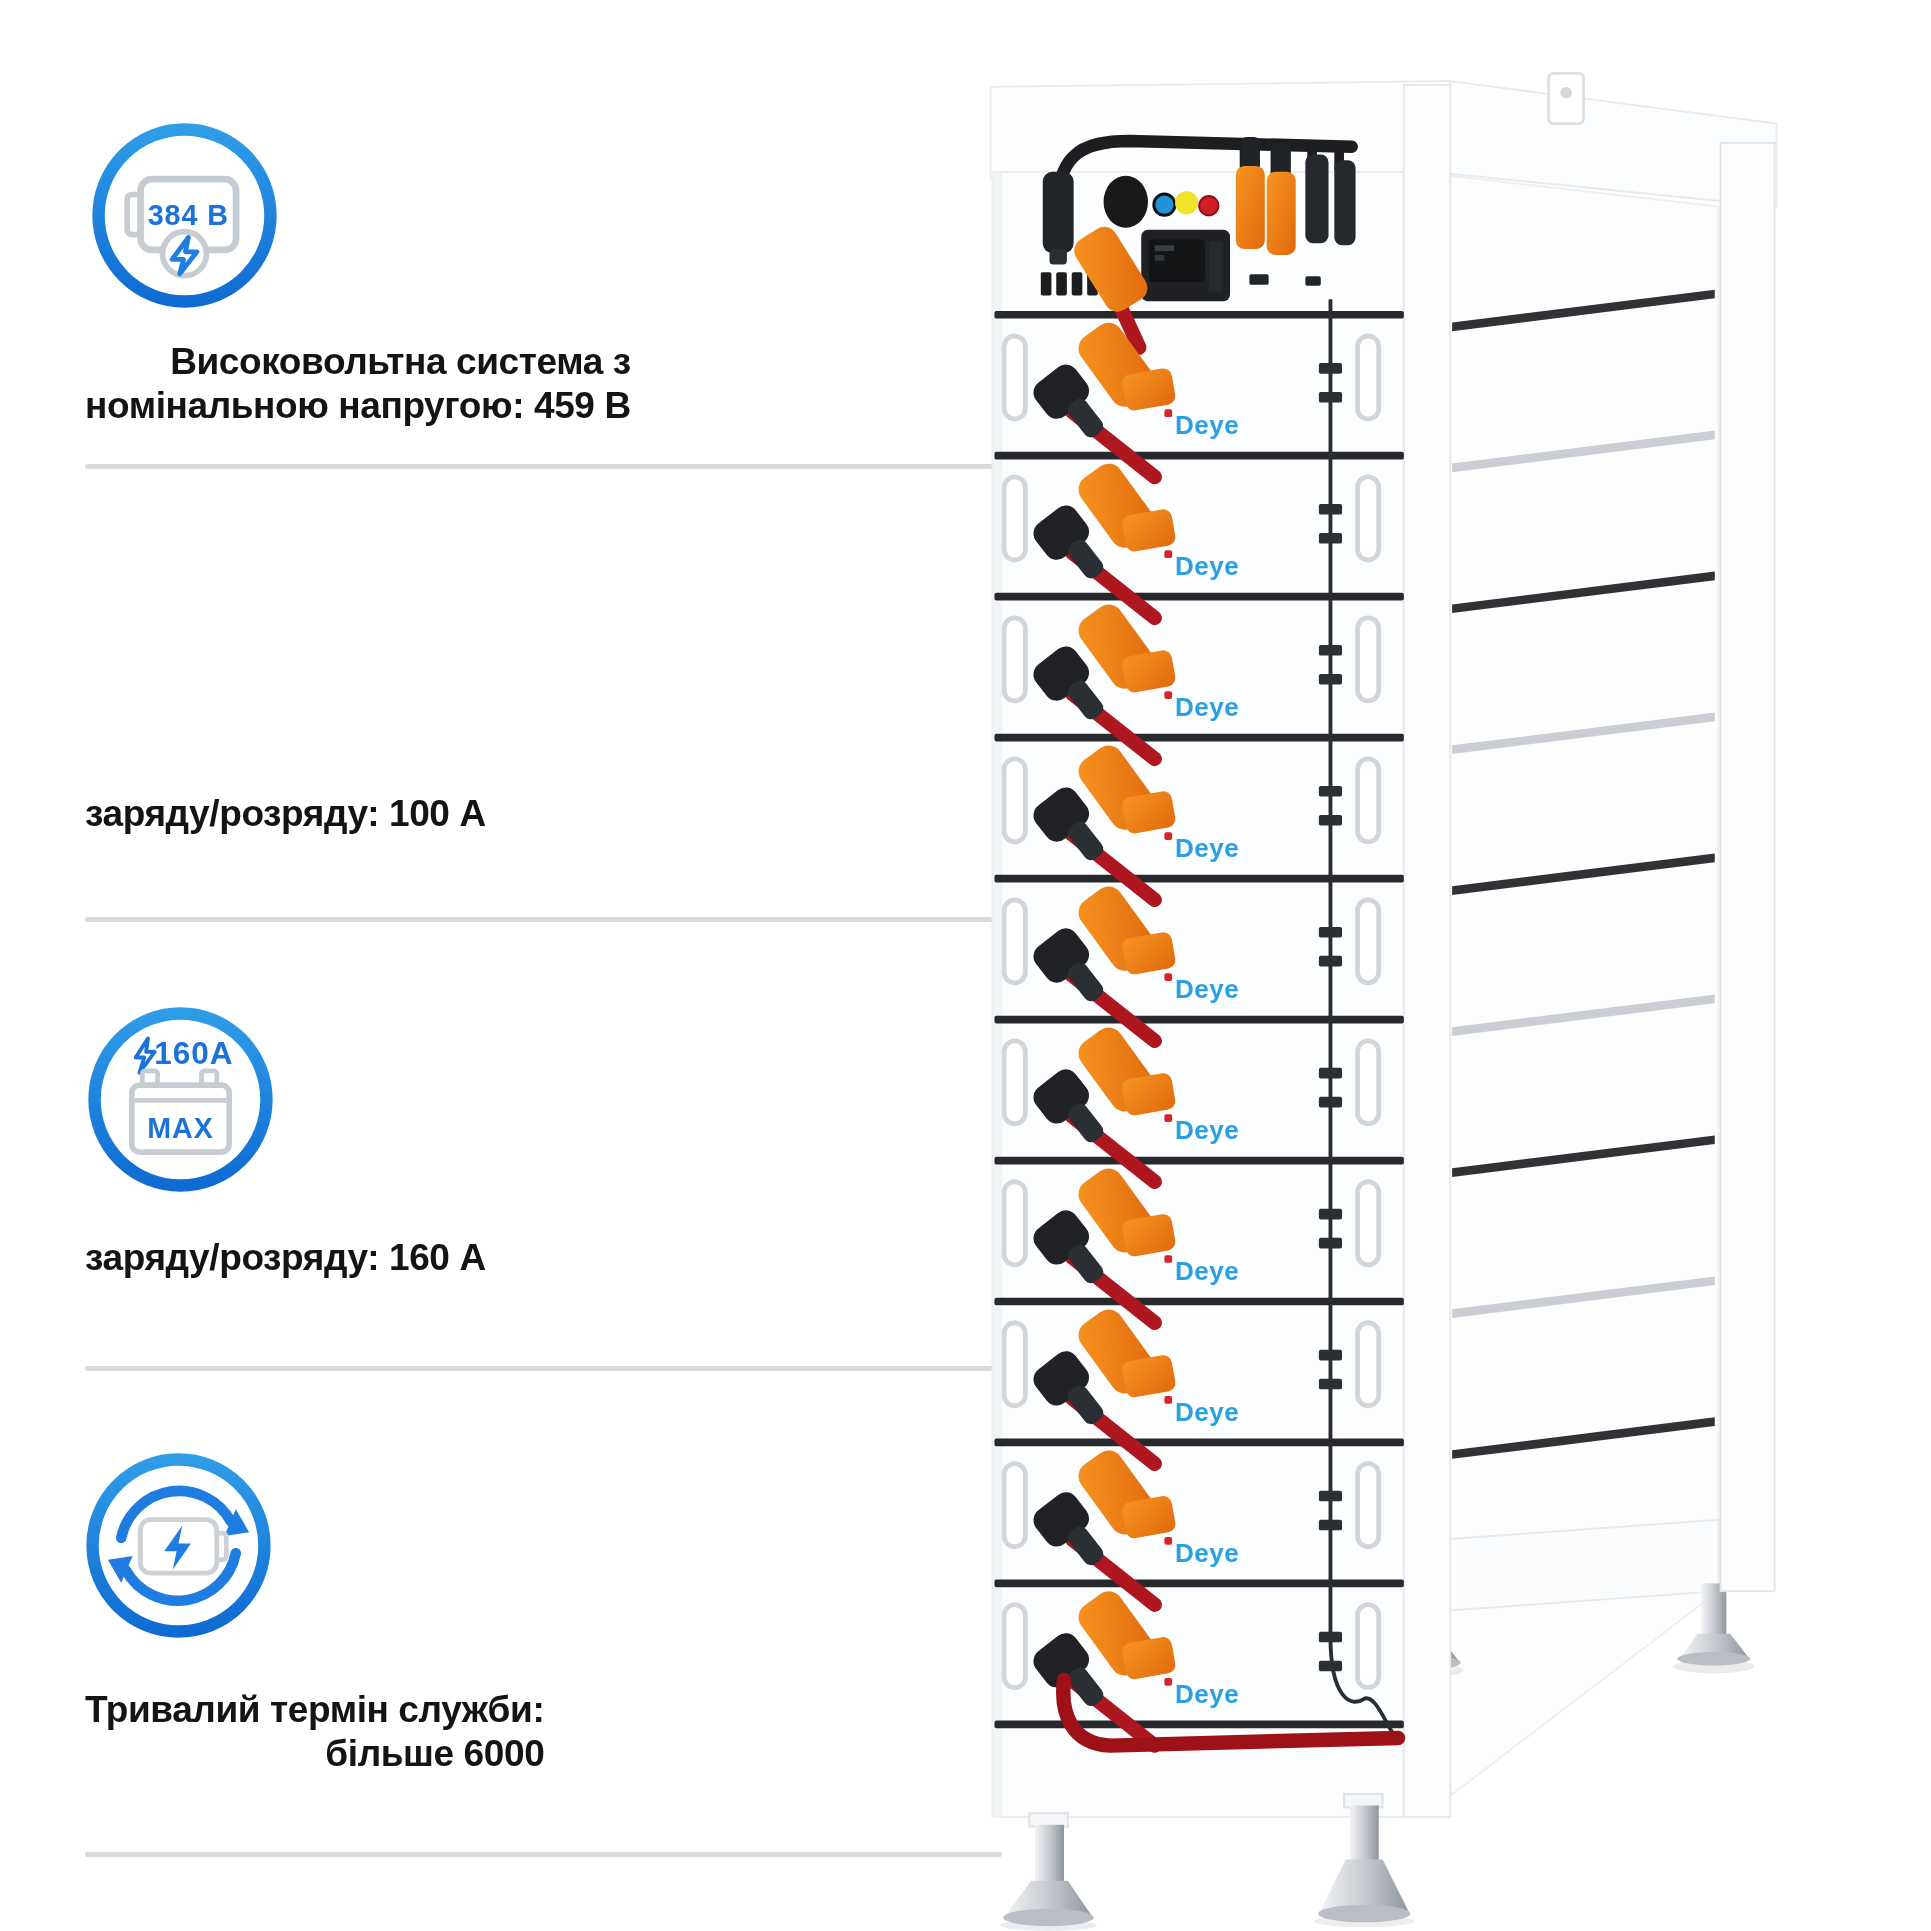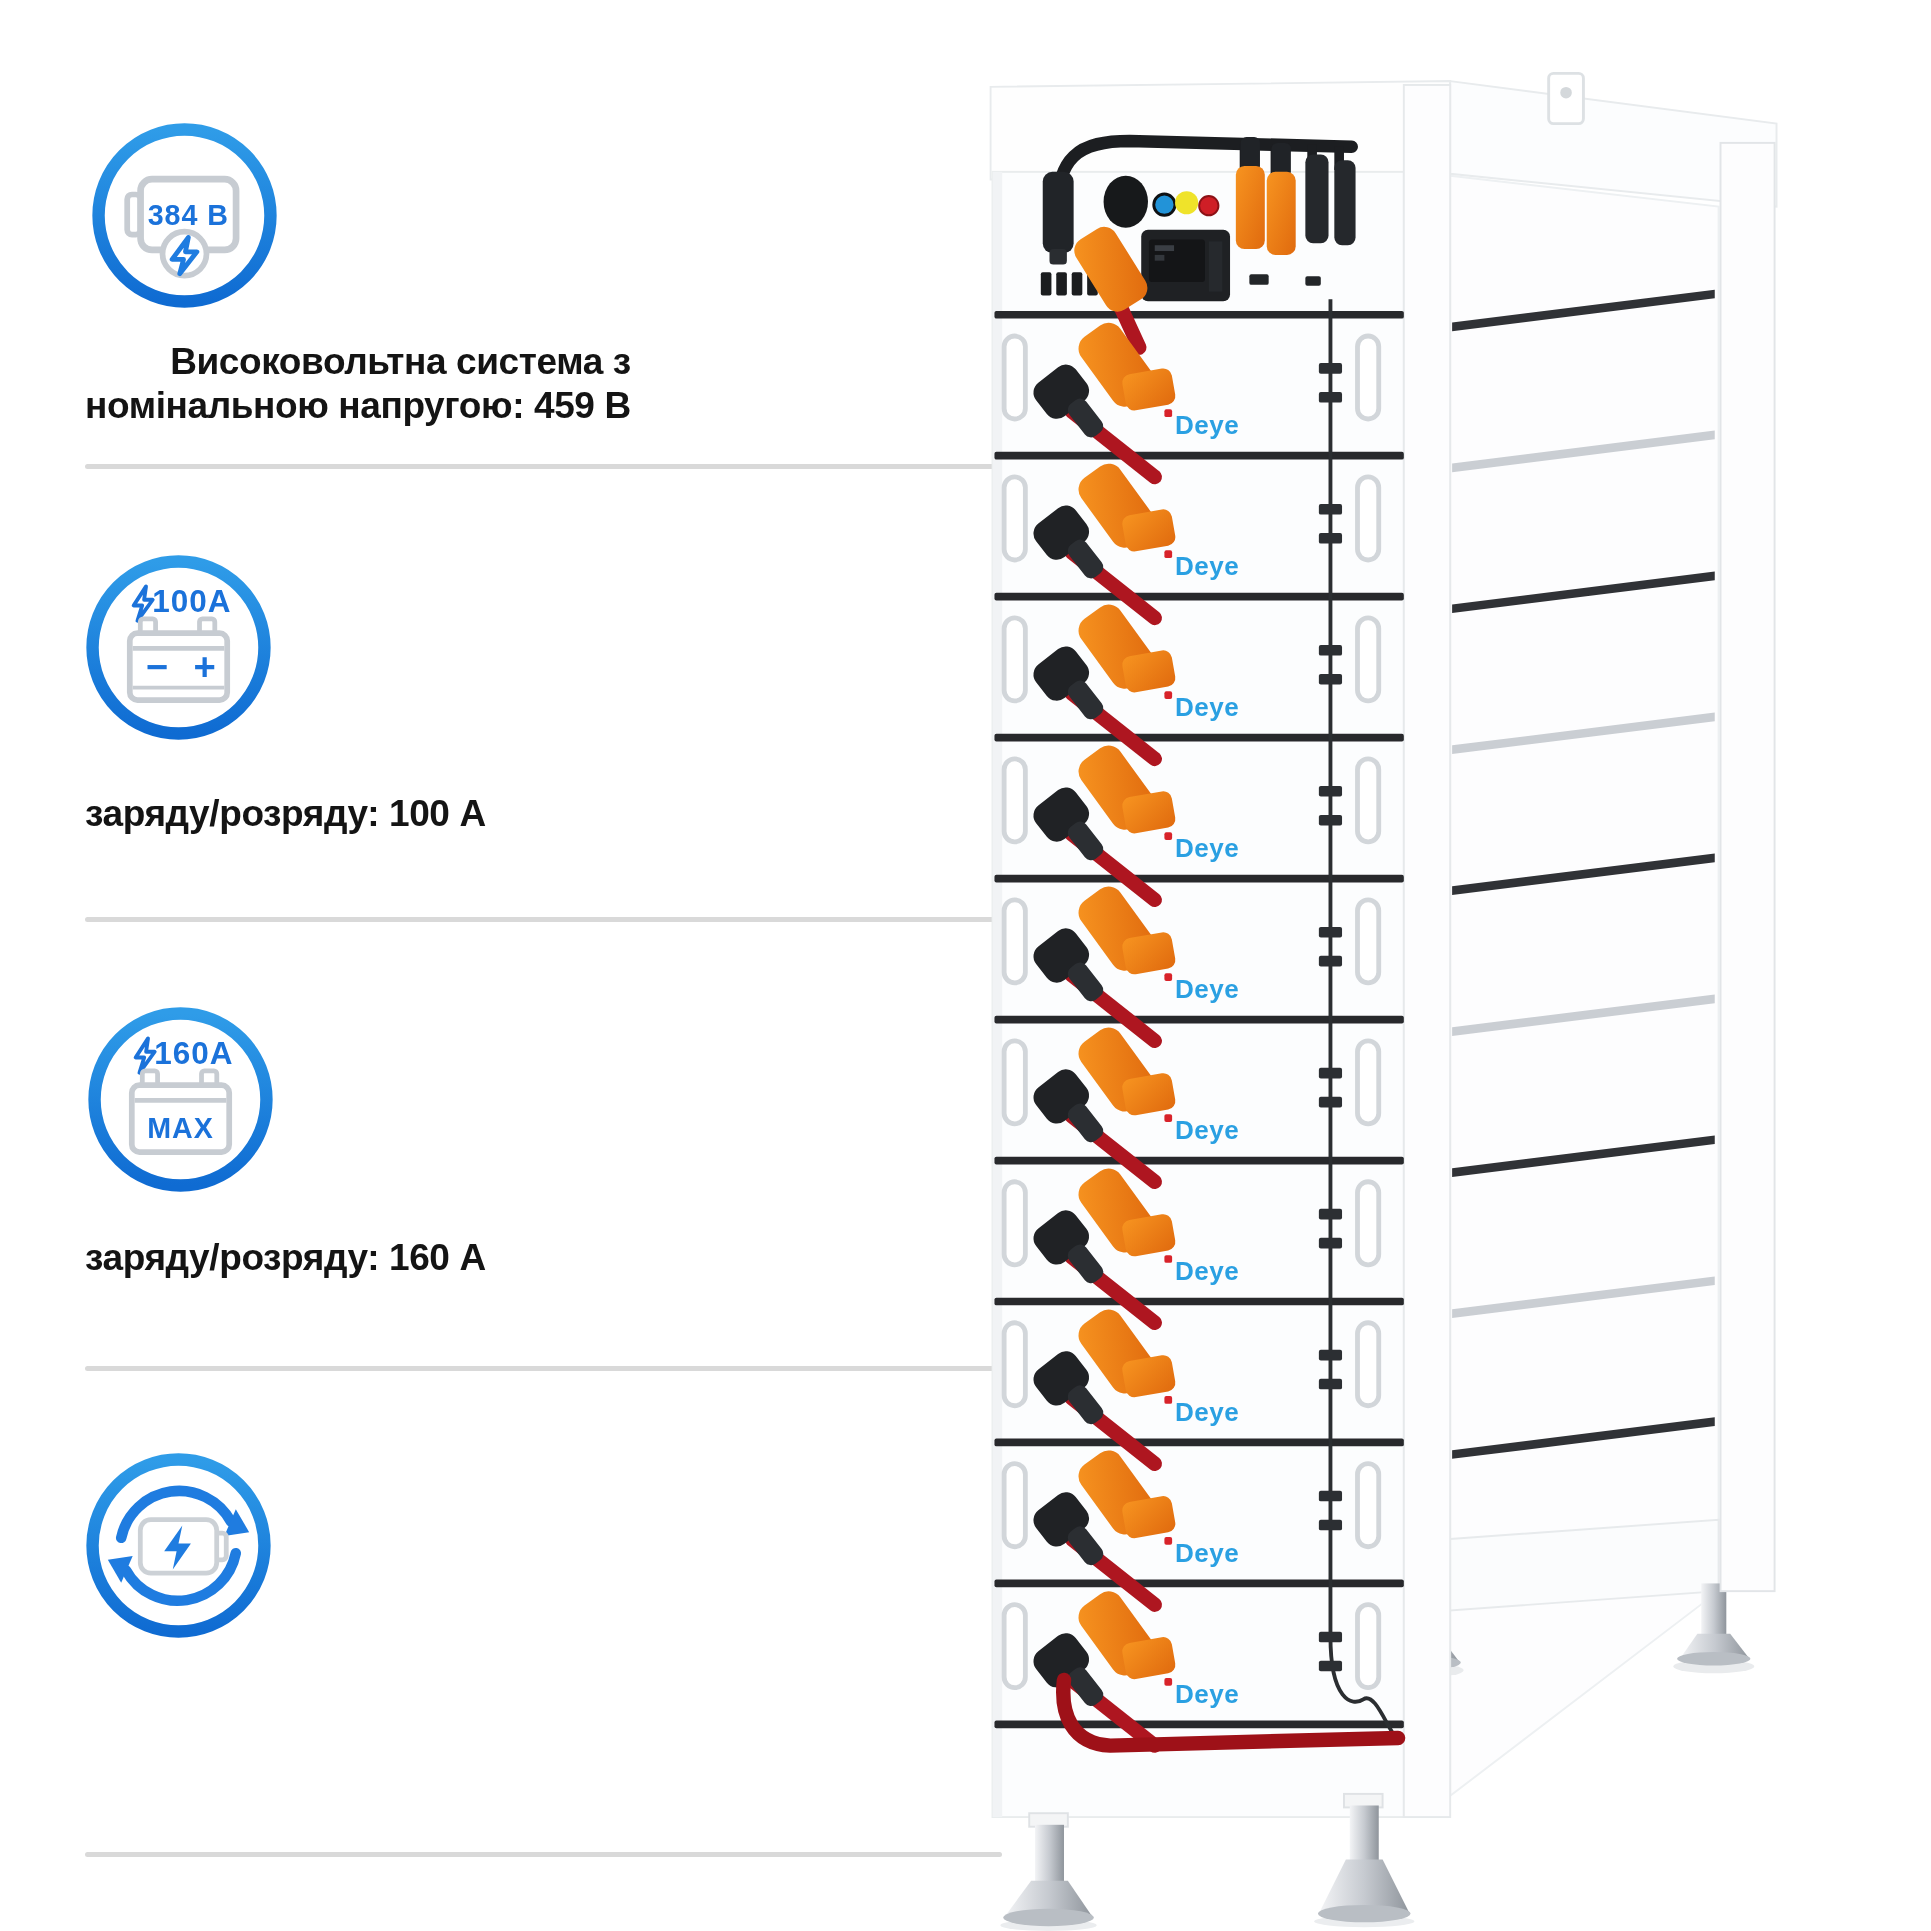--- a/index.html
+++ b/index.html
@@ -52,40 +52,20 @@
       </svg>
     </div>
     <h2 class="feature-title t1">
       <span>Високовольтна система з</span>
       <span>номінальною напругою: 459 В</span>
     </h2>
     <div class="divider d1"></div>
   </div>
 
   <div class="feature">
-    <div class="icon-wrap i2">
-      <svg viewBox="0 0 200 200">
-        <defs>
-          <linearGradient id="rg2" x1="0" y1="0" x2="0" y2="1">
-            <stop offset="0" stop-color="#2f9ce8"></stop>
-              <stop offset="1" stop-color="#0f6bd2"></stop>
-          </linearGradient>
-        </defs>
-        <circle cx="100" cy="100" r="90" fill="#fff" stroke="url(#rg2)" stroke-width="13"></circle>
-        <path d="M66 36 L53 56 L62 56 L57 72 L73 50 L64 50 Z" fill="none" stroke="#1b72da" stroke-width="4" stroke-linejoin="round"></path>
-        <text x="114" y="63" text-anchor="middle" font-size="33" class="icon-val">100A</text>
-        <rect x="60" y="70" width="16" height="18" rx="3" fill="#fff" stroke="#c7ccd2" stroke-width="5"></rect>
-        <rect x="122" y="70" width="16" height="18" rx="3" fill="#fff" stroke="#c7ccd2" stroke-width="5"></rect>
-        <rect x="49" y="85" width="102" height="70" rx="8" fill="#fff" stroke="#c7ccd2" stroke-width="6"></rect>
-        <line x1="52" y1="101" x2="148" y2="101" stroke="#c7ccd2" stroke-width="5"></line>
-        <line x1="52" y1="142" x2="148" y2="142" stroke="#c7ccd2" stroke-width="4"></line>
-        <text x="78" y="134" text-anchor="middle" font-size="40" class="icon-val">−</text>
-        <text x="128" y="134" text-anchor="middle" font-size="40" class="icon-val">+</text>
-      </svg>
-    </div>
     <h2 class="feature-title t2">
       <span>заряду/розряду: 100 А</span>
     </h2>
     <div class="divider d2"></div>
   </div>
 
   <div class="feature">
     <div class="icon-wrap i3">
       <svg viewBox="0 0 200 200">
         <defs>
@@ -122,20 +102,24 @@
         <circle cx="100" cy="100" r="90" fill="#fff" stroke="url(#rg4)" stroke-width="13"></circle>
         <path d="M40 92 A62 62 0 0 1 155 75" fill="none" stroke="#1f7ce0" stroke-width="11" stroke-linecap="round"></path>
         <path d="M160 62 L174 86 L148 90 Z" fill="#1f7ce0"></path>
         <path d="M160 108 A62 62 0 0 1 45 126" fill="none" stroke="#1f7ce0" stroke-width="11" stroke-linecap="round"></path>
         <path d="M40 139 L26 115 L52 111 Z" fill="#1f7ce0"></path>
         <rect x="138" y="87" width="12" height="28" rx="4" fill="#fff" stroke="#ccd1d6" stroke-width="5"></rect>
         <rect x="60" y="73" width="80" height="56" rx="11" fill="#fff" stroke="#ccd1d6" stroke-width="5"></rect>
         <path d="M104 79 L85 106 L98 106 L94 125 L113 98 L100 98 Z" fill="#1f7ce0"></path>
       </svg>
     </div>
+    <h2 class="feature-title t4">
+      <span>Тривалий термін служби:</span>
+      <span>більше 6000</span>
+    </h2>
     <div class="divider d4"></div>
   </div>
 
   <svg id="rack-svg" width="1931" height="1931" viewBox="0 0 2000 2000">
     <defs>
       <linearGradient id="og" x1="0" y1="0" x2="1" y2="1">
         <stop offset="0" stop-color="#f79420"></stop>
           <stop offset="1" stop-color="#e06a0e"></stop>
       </linearGradient>
       <linearGradient id="silver" x1="0" y1="0" x2="1" y2="0">

